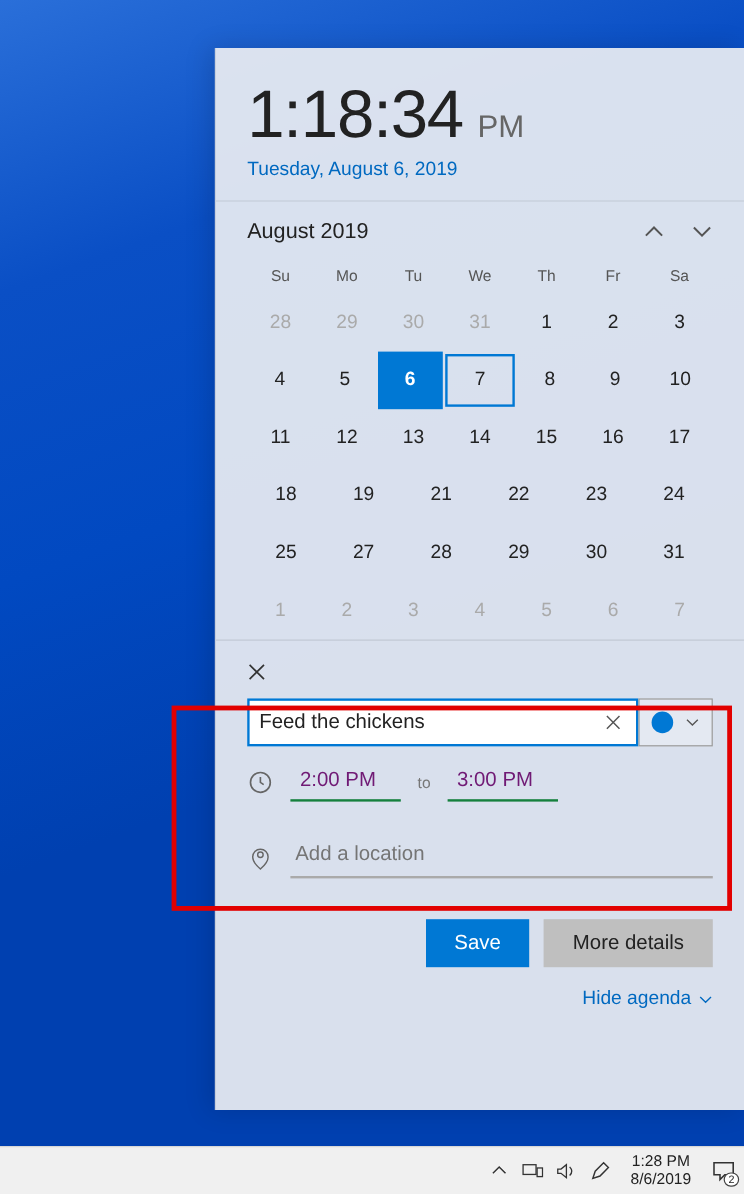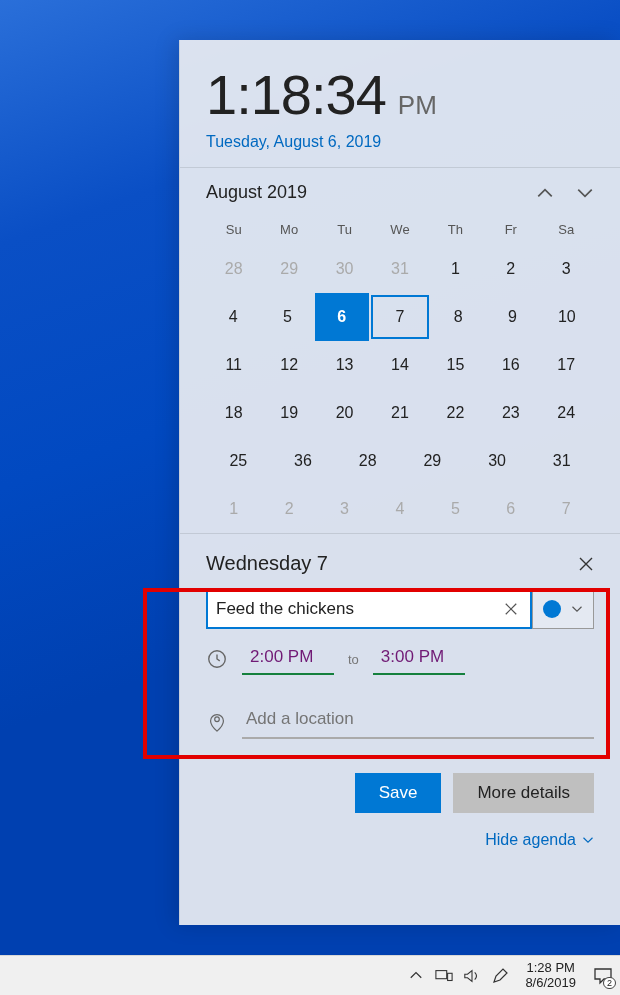--- a/index.html
+++ b/index.html
@@ -153,50 +153,48 @@
             <div class="cal-cell">12</div>
             <div class="cal-cell">13</div>
             <div class="cal-cell">14</div>
             <div class="cal-cell">15</div>
             <div class="cal-cell">16</div>
             <div class="cal-cell">17</div>
           </div>
           <div class="cal-row">
             <div class="cal-cell">18</div>
             <div class="cal-cell">19</div>
-            <div class="cal-cell">20</div>
             <div class="cal-cell">21</div>
             <div class="cal-cell">22</div>
             <div class="cal-cell">23</div>
             <div class="cal-cell">24</div>
           </div>
           <div class="cal-row">
             <div class="cal-cell">25</div>
-            <div class="cal-cell">36</div>
+            <div class="cal-cell">27</div>
             <div class="cal-cell">28</div>
             <div class="cal-cell">29</div>
             <div class="cal-cell">30</div>
             <div class="cal-cell">31</div>
           </div>
           <div class="cal-row">
             <div class="cal-cell other-month">1</div>
             <div class="cal-cell other-month">2</div>
             <div class="cal-cell other-month">3</div>
             <div class="cal-cell other-month">4</div>
             <div class="cal-cell other-month">5</div>
             <div class="cal-cell other-month">6</div>
             <div class="cal-cell other-month">7</div>
           </div>
         </div>
     </div>
   </div>
 
   <div class="agenda-section">
     <div class="agenda-head">
-      <div class="agenda-date">Wednesday 7</div>
       <span class="close-x">
         <svg viewBox="0 0 16 16" width="16" height="16">
             <path d="M2 2 L14 14 M14 2 L2 14" stroke="#333" stroke-width="1.4"></path>
           </svg>
       </span>
     </div>
 
     <div class="event-row">
       <div class="event-title-wrap">
         <input class="event-title-input" value="Feed the chickens" style="">

